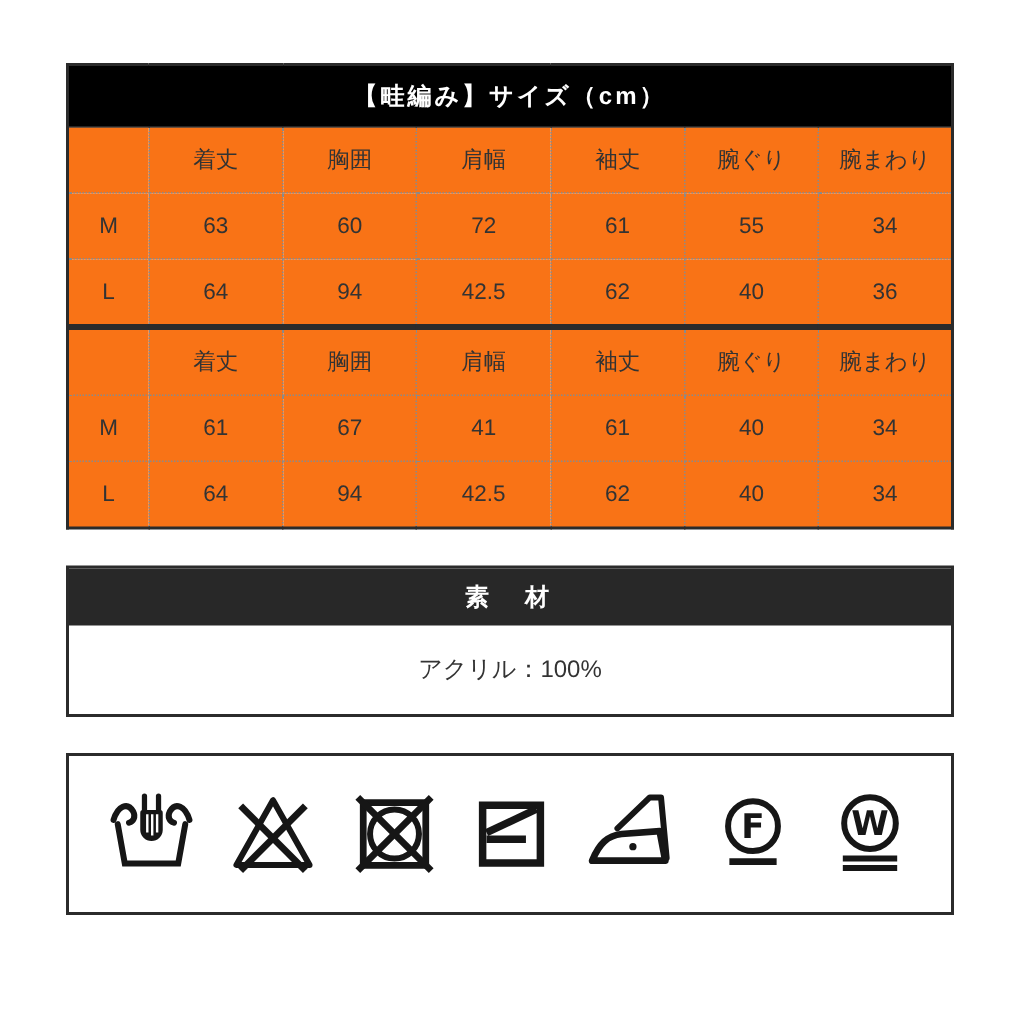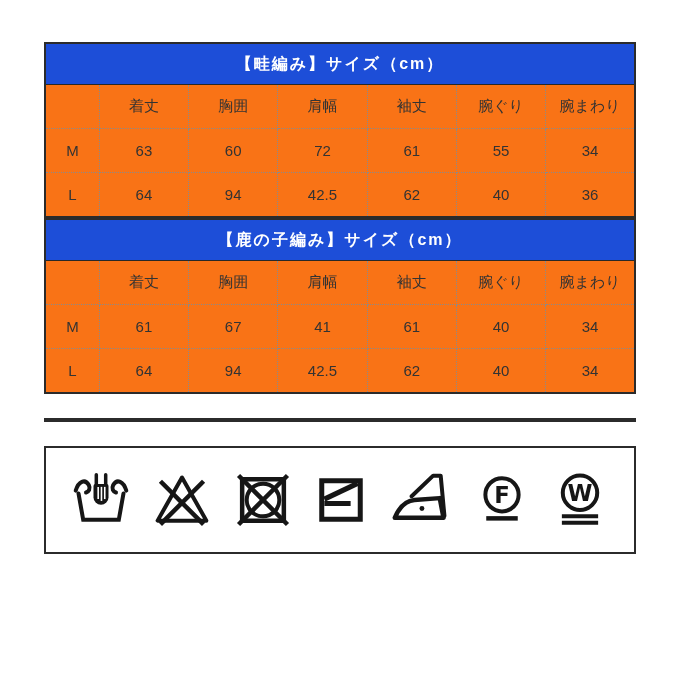--- a/index.html
+++ b/index.html
@@ -8,21 +8,21 @@
     font-family:"Liberation Sans","DejaVu Sans",sans-serif;
     color:#333333;position:relative;
   }
   .wrap{position:absolute;left:44px;top:42px;width:592px;}
 
   table.size{
     width:100%;border-collapse:collapse;table-layout:fixed;
     border:2px solid #2b2b2b;
   }
   table.size th.bar{
-    background:#1d4ed8;color:#ffffff;height:38px;
+    background:#000000;color:#ffffff;height:38px;
     font-size:16px;font-weight:bold;letter-spacing:2px;
     border:1px solid #282828;
   }
   table.size td{
     border:1px dotted #8a8a8a;text-align:center;
     height:41px;font-size:15px;color:#333333;background:#f97316;
   }
   table.size col.c-label{width:9.2%;}
 
   .gap24{height:24px;}
@@ -96,23 +96,20 @@
     <colgroup>
       <col class="c-label">
         <col>
         <col>
         <col>
         <col>
         <col>
         <col>
     </colgroup>
     <tbody>
-        <tr>
-          <th class="bar" colspan="7">【鹿の子編み】サイズ（cm）</th>
-        </tr>
     <tr>
       <td></td>
       <td>着丈</td>
       <td>胸囲</td>
       <td>肩幅</td>
       <td>袖丈</td>
       <td>腕ぐり</td>
       <td>腕まわり</td>
     </tr>
     <tr>
@@ -132,20 +129,22 @@
       <td>62</td>
       <td>40</td>
       <td>34</td>
     </tr>
   </tbody>
     </table>
 
   <div class="gap24"></div>
 
   <div class="panel">
+    <div class="panel-header">素　材</div>
+    <div class="panel-body-material">アクリル：100%</div>
   </div>
 
   <div class="gap24"></div>
 
   <div class="panel">
     <div class="panel-body-care">
 
       <svg class="care-icon" width="60" height="60" viewBox="0 0 64 64">
         <g fill="none" stroke="#161616" stroke-width="4" stroke-linecap="round">
           <path d="M5 22 c3 -10 10 -13 14 -6 c2 4 0 7 -3 8"></path>

